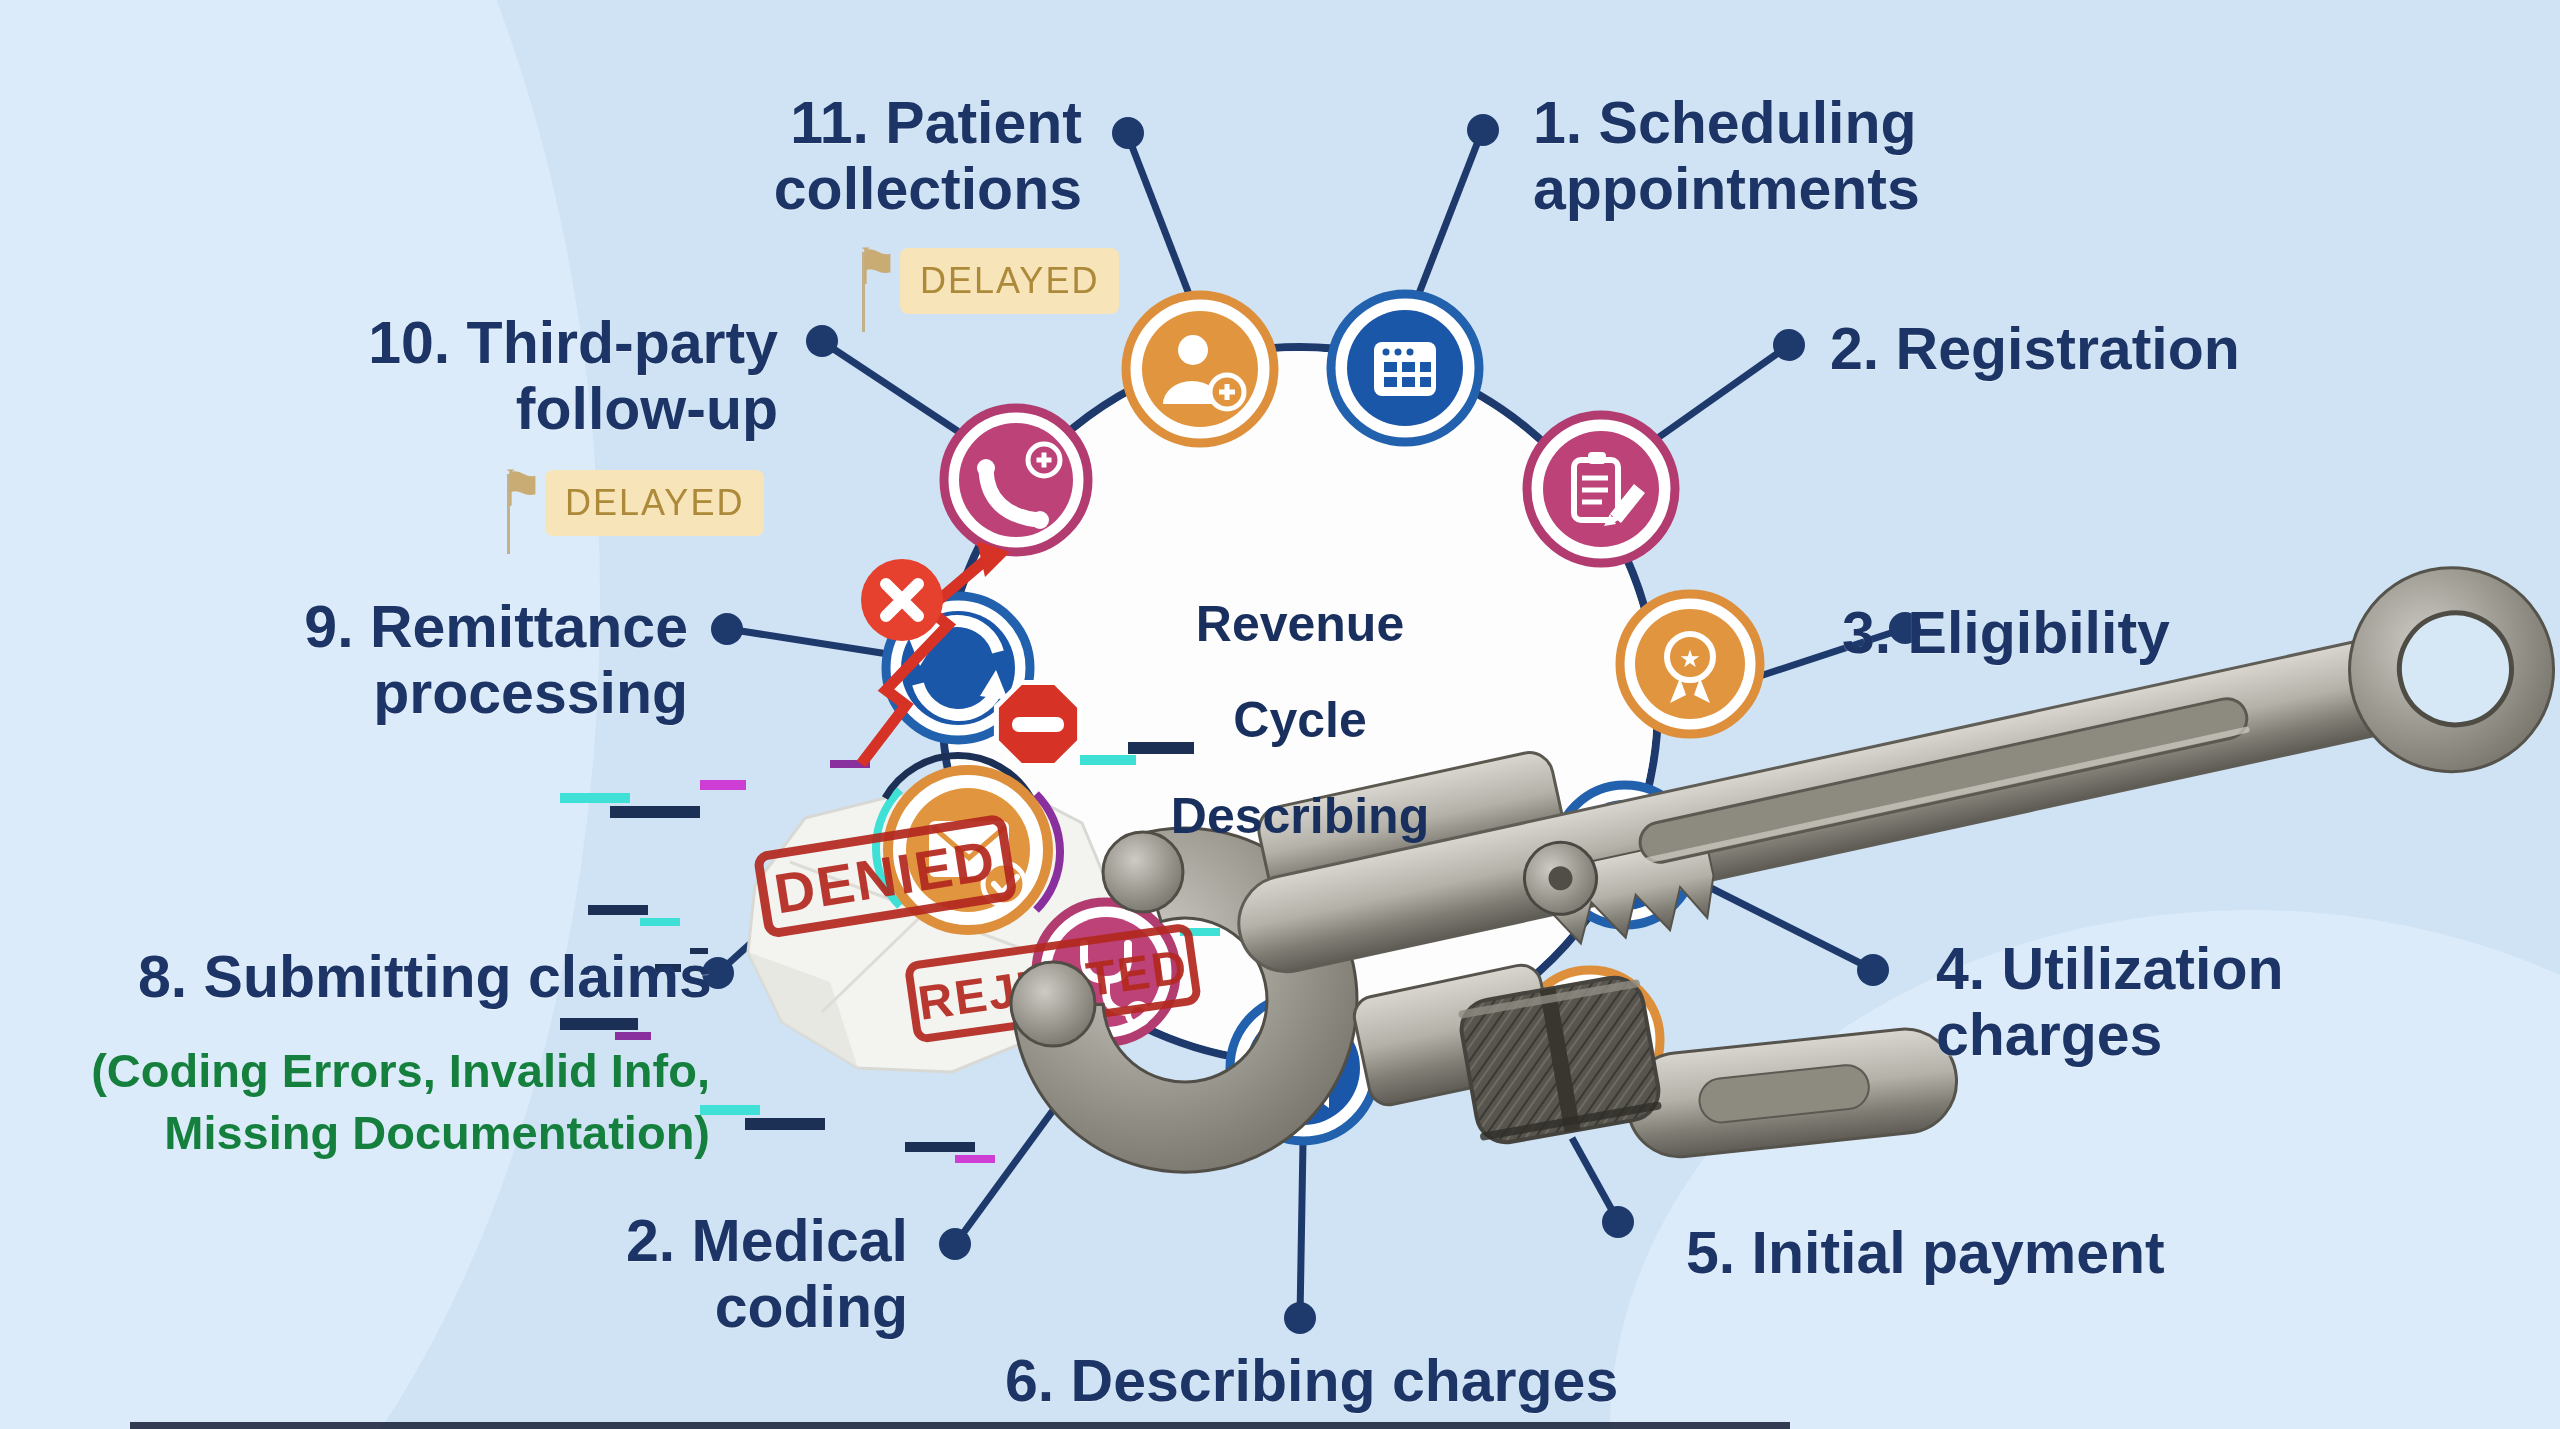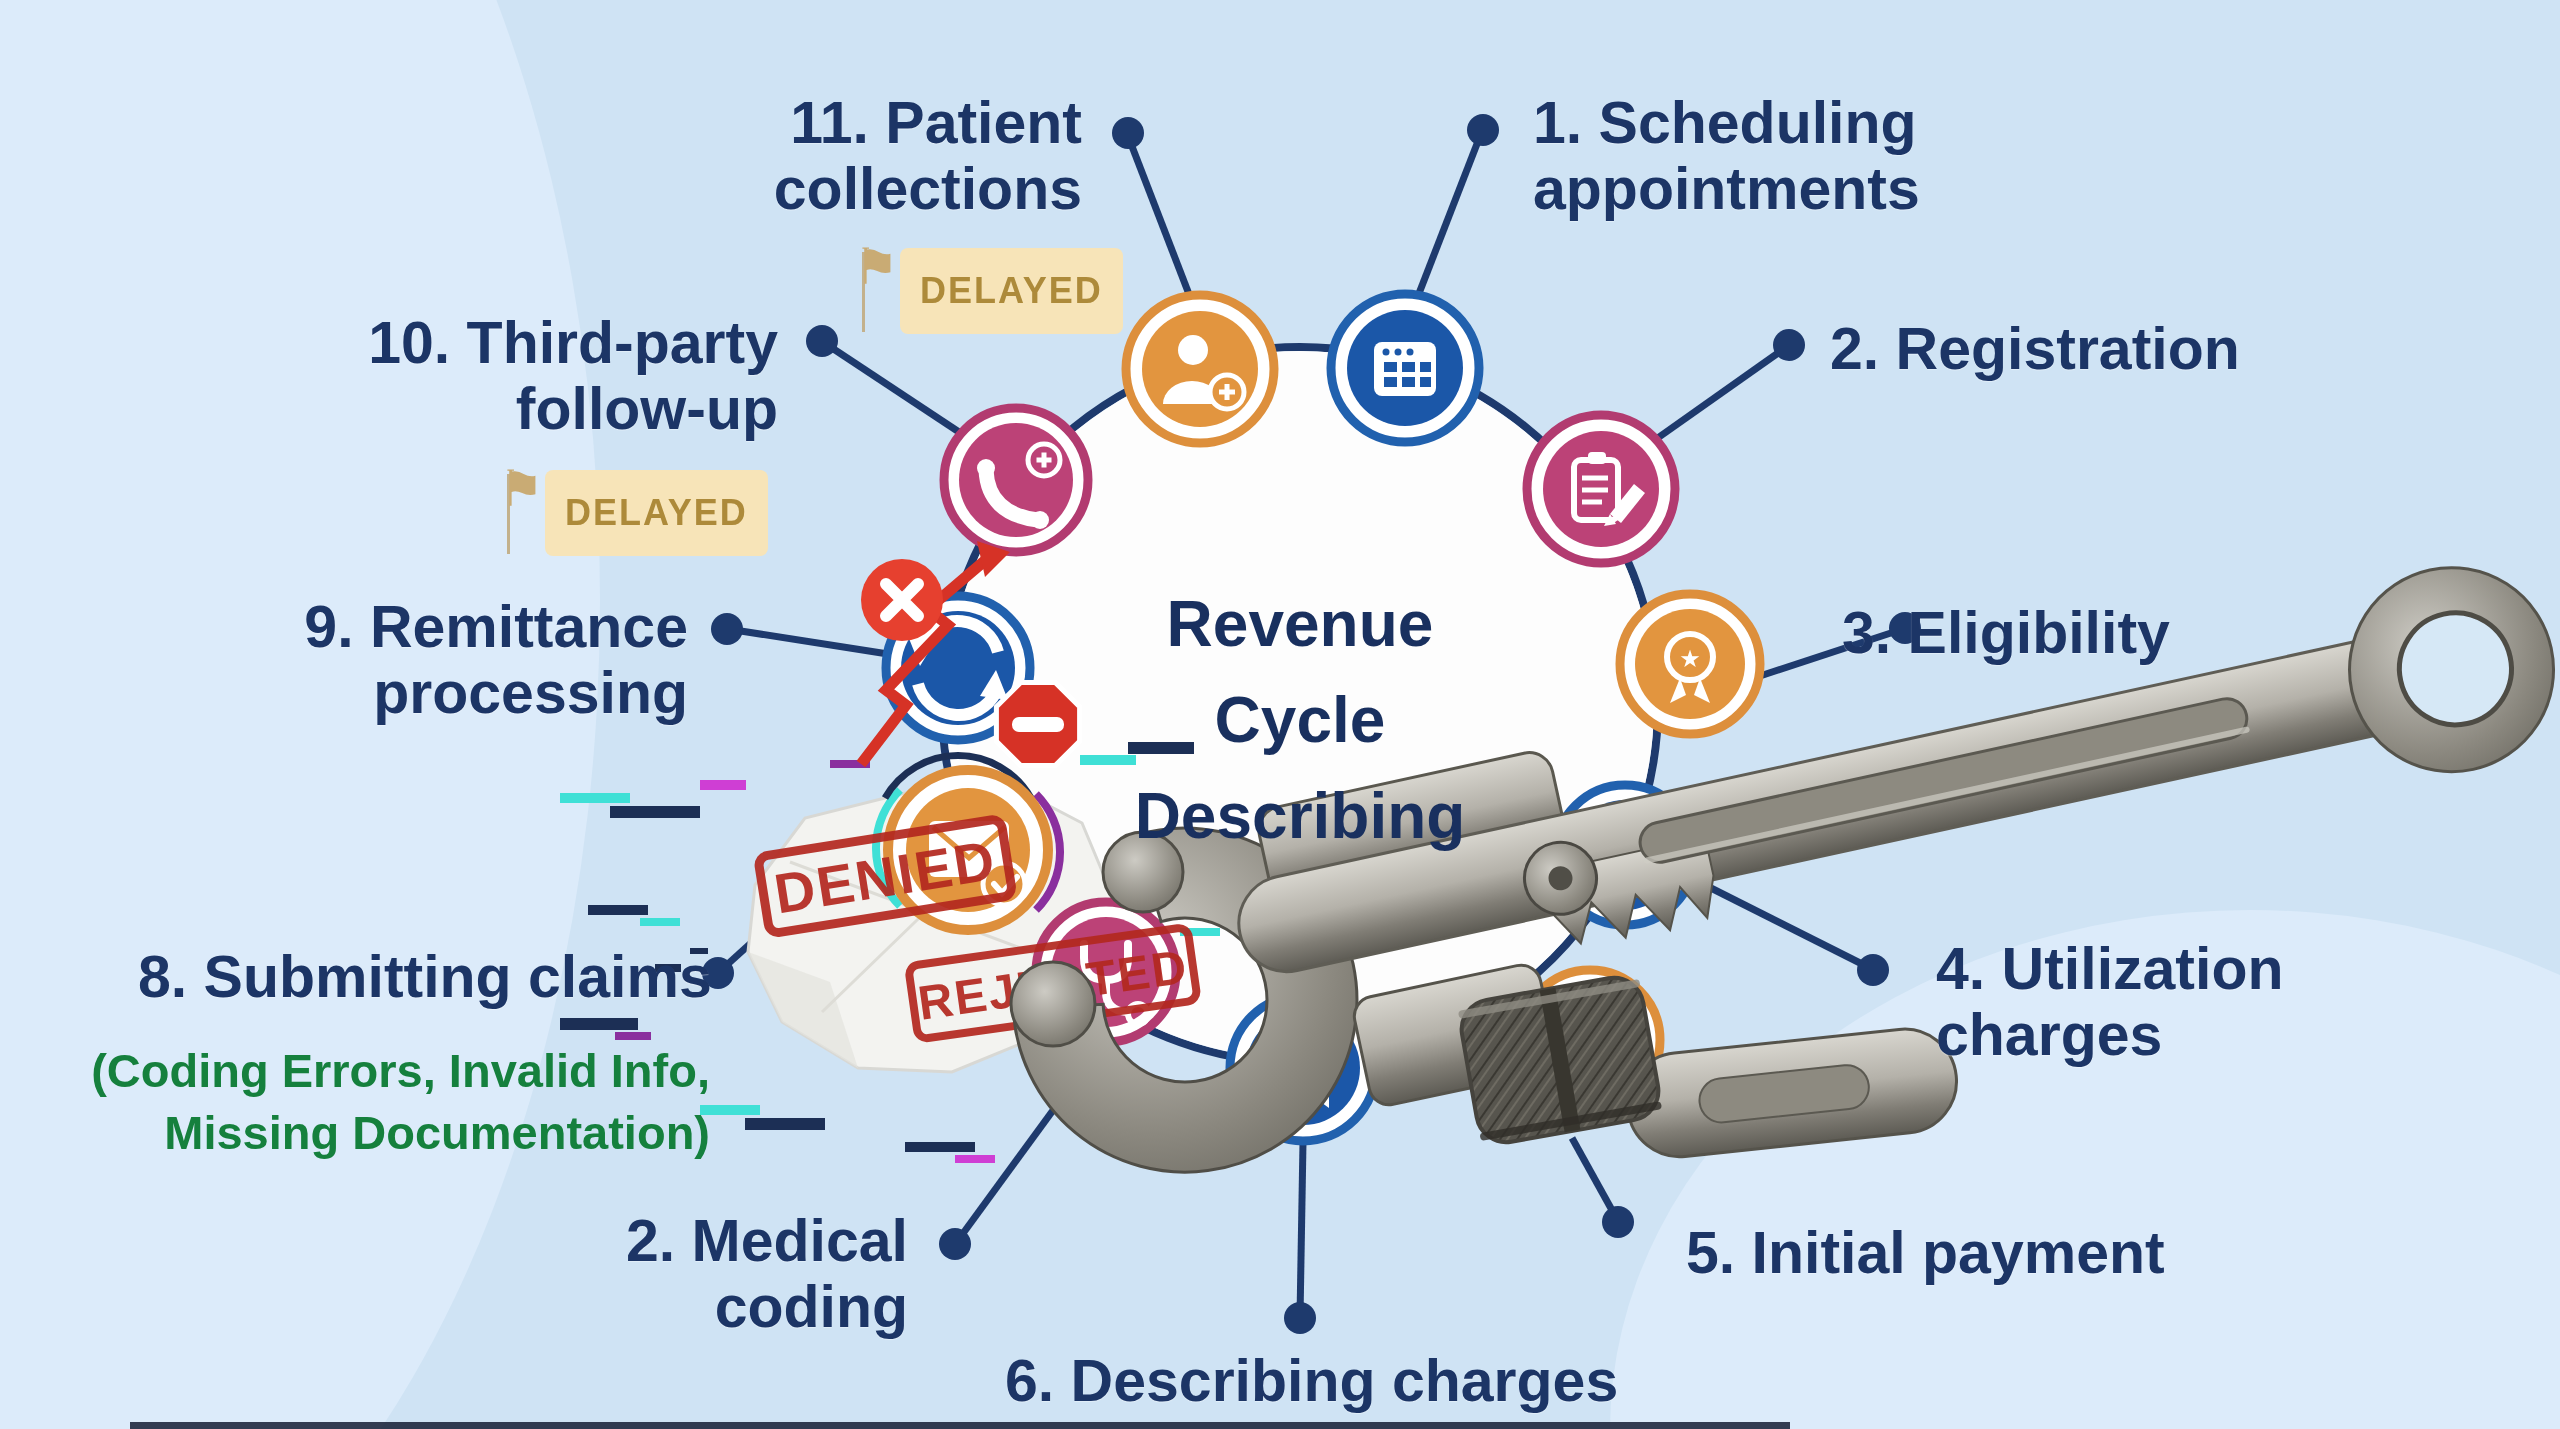--- a/index.html
+++ b/index.html
@@ -6,26 +6,26 @@
   .stage{position:relative;width:2560px;height:1429px;overflow:hidden;
          background:#cfe3f4;font-family:"Liberation Sans",sans-serif;}
   .blob{position:absolute;border-radius:50%;background:#dcebfa;z-index:0;}
   .bottom-strip{position:absolute;left:130px;top:1422px;width:1660px;height:7px;
                 background:#141c33;opacity:.85;z-index:0;}
   svg.layer{position:absolute;left:0;top:0;z-index:1;}
   .lbl{position:absolute;color:#1c3566;font-weight:700;font-size:59px;line-height:66px;
        white-space:nowrap;z-index:3;text-shadow:0 1px 1px rgba(255,255,255,.4);}
   .lbl.r{text-align:right;}
   .title{position:absolute;left:1030px;top:576px;width:540px;text-align:center;
-         font-size:64px;line-height:96px;font-weight:700;color:#19305f;z-index:2;}
+         font-size:50px;line-height:96px;font-weight:700;color:#19305f;z-index:2;}
   .note{position:absolute;right:1850px;top:1040px;text-align:right;color:#15803d;
         font-weight:700;font-size:47px;line-height:62px;white-space:nowrap;z-index:3;}
   .delayed-badge{position:absolute;z-index:3;}
   .delayed-badge .box{display:inline-block;background:#f7e4b8;border-radius:8px;
-        padding:22px 20px;font-weight:700;font-size:36px;letter-spacing:2px;color:#ad8a3a;}
+        padding:12px 20px;font-weight:400;font-size:36px;letter-spacing:2px;color:#ad8a3a;}
   .delayed-badge .flag{position:absolute;left:-46px;top:-10px;font-size:50px;color:#c9ab74;}
   .delayed-badge .pole{position:absolute;left:-38px;top:4px;width:3px;height:80px;background:#c3b18c;}
 </style>
 </head>
 <body>
 
 <div class="stage">
 
   <div class="blob" style="left:-680px;top:-500px;width:1280px;height:2200px;"></div>
   <div class="blob" style="left:1610px;top:910px;width:1280px;height:1040px;"></div>

